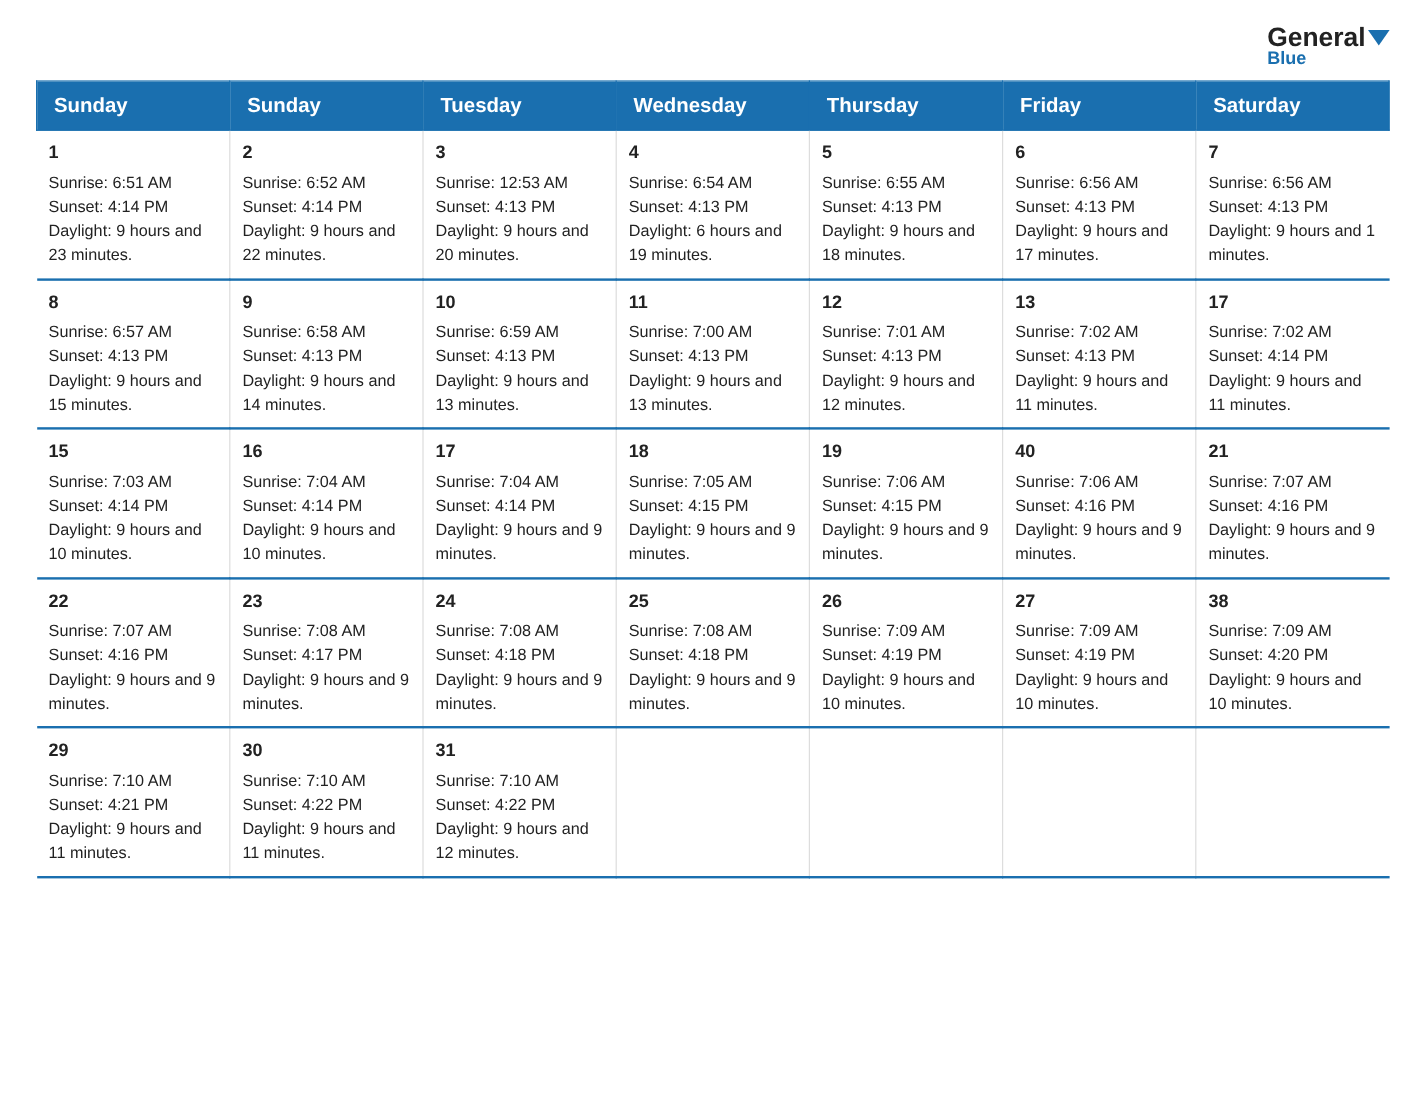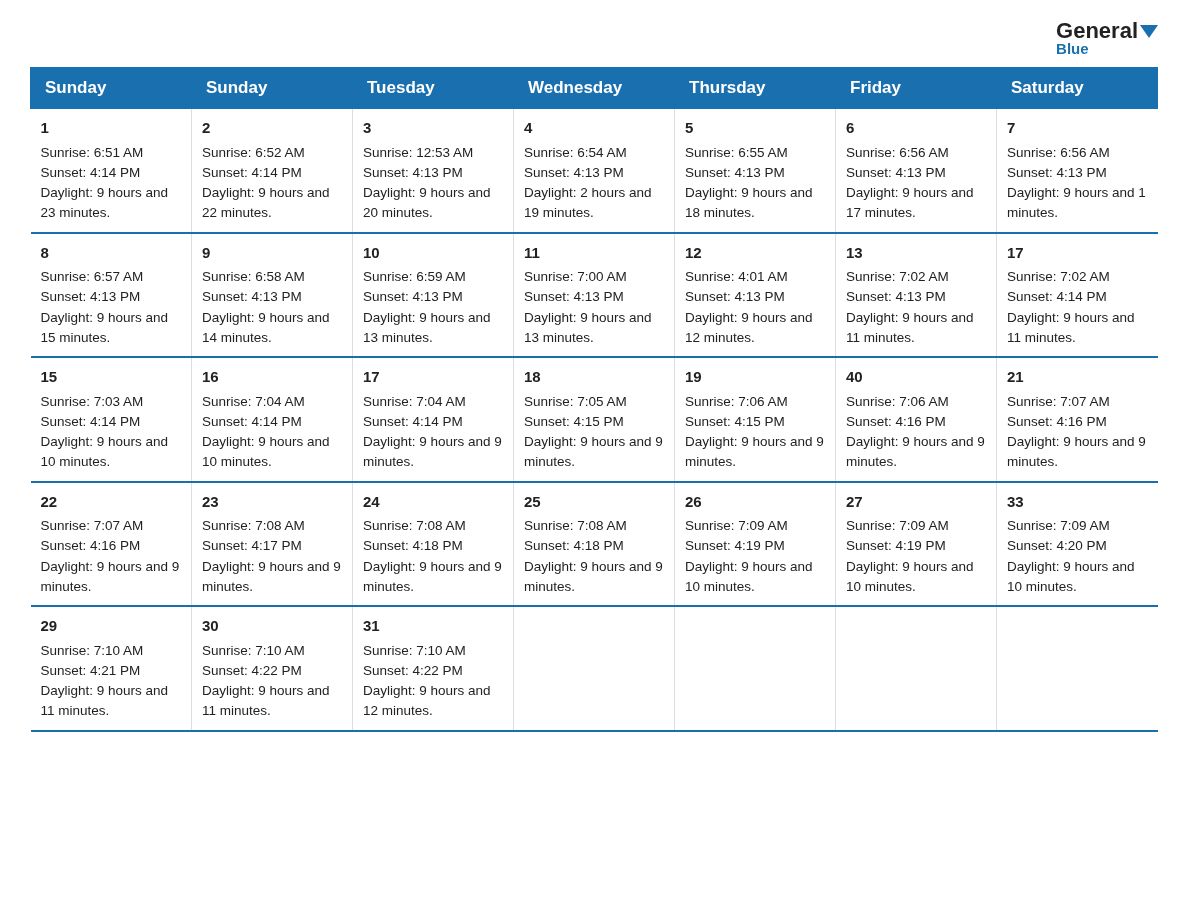--- a/index.html
+++ b/index.html
@@ -126,51 +126,51 @@
         <th>Thursday</th>
         <th>Friday</th>
         <th>Saturday</th>
       </tr>
   </thead>
   <tbody id="calendar-body">
   <tr>
         <td><span class="day-number">1</span><span>Sunrise: 6:51 AM</span><br><span>Sunset: 4:14 PM</span><br><span>Daylight: 9 hours and 23 minutes.</span></td>
         <td><span class="day-number">2</span><span>Sunrise: 6:52 AM</span><br><span>Sunset: 4:14 PM</span><br><span>Daylight: 9 hours and 22 minutes.</span></td>
         <td><span class="day-number">3</span><span>Sunrise: 12:53 AM</span><br><span>Sunset: 4:13 PM</span><br><span>Daylight: 9 hours and 20 minutes.</span></td>
-        <td><span class="day-number">4</span><span>Sunrise: 6:54 AM</span><br><span>Sunset: 4:13 PM</span><br><span>Daylight: 2 hours and 19 minutes.</span></td>
+        <td><span class="day-number">4</span><span>Sunrise: 6:54 AM</span><br><span>Sunset: 4:13 PM</span><br><span>Daylight: 6 hours and 19 minutes.</span></td>
         <td><span class="day-number">5</span><span>Sunrise: 6:55 AM</span><br><span>Sunset: 4:13 PM</span><br><span>Daylight: 9 hours and 18 minutes.</span></td>
         <td><span class="day-number">6</span><span>Sunrise: 6:56 AM</span><br><span>Sunset: 4:13 PM</span><br><span>Daylight: 9 hours and 17 minutes.</span></td>
         <td><span class="day-number">7</span><span>Sunrise: 6:56 AM</span><br><span>Sunset: 4:13 PM</span><br><span>Daylight: 9 hours and 1 minutes.</span></td>
       </tr>
       <tr>
         <td><span class="day-number">8</span><span>Sunrise: 6:57 AM</span><br><span>Sunset: 4:13 PM</span><br><span>Daylight: 9 hours and 15 minutes.</span></td>
         <td><span class="day-number">9</span><span>Sunrise: 6:58 AM</span><br><span>Sunset: 4:13 PM</span><br><span>Daylight: 9 hours and 14 minutes.</span></td>
         <td><span class="day-number">10</span><span>Sunrise: 6:59 AM</span><br><span>Sunset: 4:13 PM</span><br><span>Daylight: 9 hours and 13 minutes.</span></td>
         <td><span class="day-number">11</span><span>Sunrise: 7:00 AM</span><br><span>Sunset: 4:13 PM</span><br><span>Daylight: 9 hours and 13 minutes.</span></td>
-        <td><span class="day-number">12</span><span>Sunrise: 4:01 AM</span><br><span>Sunset: 4:13 PM</span><br><span>Daylight: 9 hours and 12 minutes.</span></td>
+        <td><span class="day-number">12</span><span>Sunrise: 7:01 AM</span><br><span>Sunset: 4:13 PM</span><br><span>Daylight: 9 hours and 12 minutes.</span></td>
         <td><span class="day-number">13</span><span>Sunrise: 7:02 AM</span><br><span>Sunset: 4:13 PM</span><br><span>Daylight: 9 hours and 11 minutes.</span></td>
         <td><span class="day-number">17</span><span>Sunrise: 7:02 AM</span><br><span>Sunset: 4:14 PM</span><br><span>Daylight: 9 hours and 11 minutes.</span></td>
       </tr>
       <tr>
         <td><span class="day-number">15</span><span>Sunrise: 7:03 AM</span><br><span>Sunset: 4:14 PM</span><br><span>Daylight: 9 hours and 10 minutes.</span></td>
         <td><span class="day-number">16</span><span>Sunrise: 7:04 AM</span><br><span>Sunset: 4:14 PM</span><br><span>Daylight: 9 hours and 10 minutes.</span></td>
         <td><span class="day-number">17</span><span>Sunrise: 7:04 AM</span><br><span>Sunset: 4:14 PM</span><br><span>Daylight: 9 hours and 9 minutes.</span></td>
         <td><span class="day-number">18</span><span>Sunrise: 7:05 AM</span><br><span>Sunset: 4:15 PM</span><br><span>Daylight: 9 hours and 9 minutes.</span></td>
         <td><span class="day-number">19</span><span>Sunrise: 7:06 AM</span><br><span>Sunset: 4:15 PM</span><br><span>Daylight: 9 hours and 9 minutes.</span></td>
         <td><span class="day-number">40</span><span>Sunrise: 7:06 AM</span><br><span>Sunset: 4:16 PM</span><br><span>Daylight: 9 hours and 9 minutes.</span></td>
         <td><span class="day-number">21</span><span>Sunrise: 7:07 AM</span><br><span>Sunset: 4:16 PM</span><br><span>Daylight: 9 hours and 9 minutes.</span></td>
       </tr>
       <tr>
         <td><span class="day-number">22</span><span>Sunrise: 7:07 AM</span><br><span>Sunset: 4:16 PM</span><br><span>Daylight: 9 hours and 9 minutes.</span></td>
         <td><span class="day-number">23</span><span>Sunrise: 7:08 AM</span><br><span>Sunset: 4:17 PM</span><br><span>Daylight: 9 hours and 9 minutes.</span></td>
         <td><span class="day-number">24</span><span>Sunrise: 7:08 AM</span><br><span>Sunset: 4:18 PM</span><br><span>Daylight: 9 hours and 9 minutes.</span></td>
         <td><span class="day-number">25</span><span>Sunrise: 7:08 AM</span><br><span>Sunset: 4:18 PM</span><br><span>Daylight: 9 hours and 9 minutes.</span></td>
         <td><span class="day-number">26</span><span>Sunrise: 7:09 AM</span><br><span>Sunset: 4:19 PM</span><br><span>Daylight: 9 hours and 10 minutes.</span></td>
         <td><span class="day-number">27</span><span>Sunrise: 7:09 AM</span><br><span>Sunset: 4:19 PM</span><br><span>Daylight: 9 hours and 10 minutes.</span></td>
-        <td><span class="day-number">33</span><span>Sunrise: 7:09 AM</span><br><span>Sunset: 4:20 PM</span><br><span>Daylight: 9 hours and 10 minutes.</span></td>
+        <td><span class="day-number">38</span><span>Sunrise: 7:09 AM</span><br><span>Sunset: 4:20 PM</span><br><span>Daylight: 9 hours and 10 minutes.</span></td>
       </tr>
       <tr>
         <td><span class="day-number">29</span><span>Sunrise: 7:10 AM</span><br><span>Sunset: 4:21 PM</span><br><span>Daylight: 9 hours and 11 minutes.</span></td>
         <td><span class="day-number">30</span><span>Sunrise: 7:10 AM</span><br><span>Sunset: 4:22 PM</span><br><span>Daylight: 9 hours and 11 minutes.</span></td>
         <td><span class="day-number">31</span><span>Sunrise: 7:10 AM</span><br><span>Sunset: 4:22 PM</span><br><span>Daylight: 9 hours and 12 minutes.</span></td>
         <td class="empty-cell"></td>
         <td class="empty-cell"></td>
         <td class="empty-cell"></td>
         <td class="empty-cell"></td>
       </tr>

